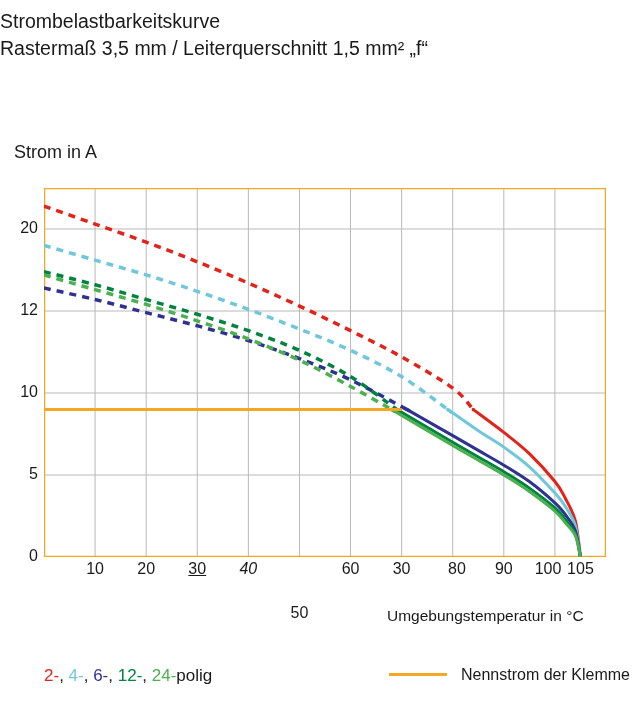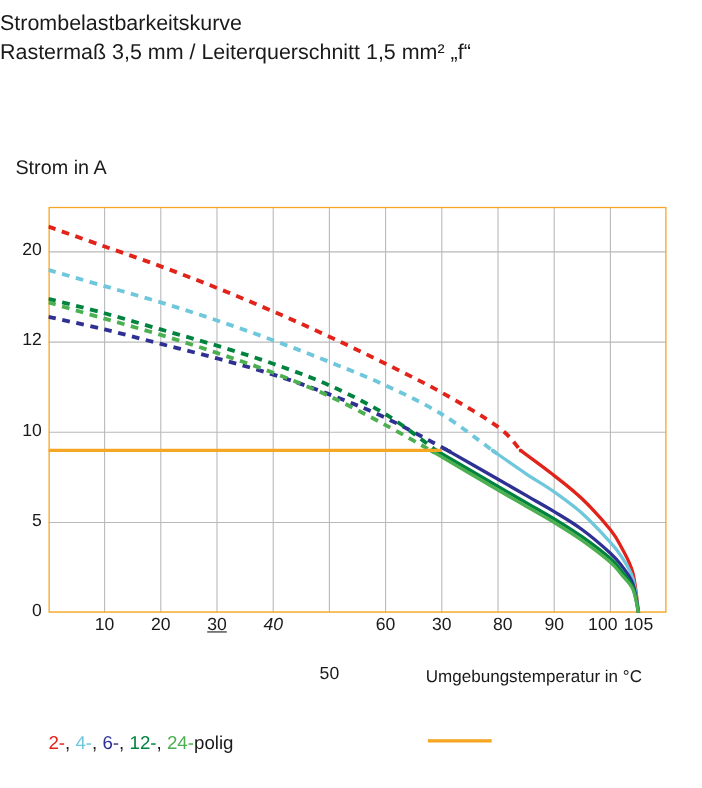--- a/index.html
+++ b/index.html
@@ -171,15 +171,15 @@
       <path d="M 352.53 221.40 C 361.89 226.87, 395.10 246.27, 408.73 254.20 C 422.35 262.13, 425.76 264.04, 434.27 268.96 C 442.79 273.88, 451.30 278.53, 459.82 283.72 C 468.33 288.91, 476.85 294.11, 485.36 300.12 C 493.88 306.13, 504.95 314.61, 510.91 319.80 C 516.87 324.99, 517.72 326.91, 521.13 331.28 C 524.53 335.65, 528.79 339.75, 531.35 346.04 C 533.90 352.33, 535.60 365.17, 536.45 369.00" fill="none" stroke="#00833e" stroke-width="3" stroke-linecap="round"></path>
       <path d="M 0.00 86.92 C 8.52 89.38, 34.06 96.76, 51.09 101.68 C 68.12 106.60, 85.15 111.25, 102.18 116.44 C 119.21 121.63, 136.24 127.10, 153.27 132.84 C 170.30 138.58, 187.33 144.32, 204.36 150.88 C 221.39 157.44, 238.42 164.27, 255.45 172.20 C 272.48 180.13, 291.22 190.24, 306.55 198.44 C 321.87 206.64, 340.61 217.57, 347.42 221.40 C 354.23 225.23, 347.42 221.40, 347.42 221.40" fill="none" stroke="#4caf50" stroke-width="3.5" stroke-dasharray="7 6" stroke-linecap="butt"></path>
       <path d="M 347.42 221.40 C 357.64 227.41, 394.25 249.01, 408.73 257.48 C 423.20 265.95, 425.76 267.32, 434.27 272.24 C 442.79 277.16, 451.30 281.81, 459.82 287.00 C 468.33 292.19, 476.85 297.39, 485.36 303.40 C 493.88 309.41, 504.95 317.89, 510.91 323.08 C 516.87 328.27, 517.72 330.46, 521.13 334.56 C 524.53 338.66, 528.79 341.94, 531.35 347.68 C 533.90 353.42, 535.60 365.45, 536.45 369.00" fill="none" stroke="#4caf50" stroke-width="3" stroke-linecap="round"></path>
       <line x1="0" y1="221.4" x2="357.6363636363636" y2="221.4" stroke="#f5a623" stroke-width="3" stroke-linecap="butt"></line>
     </svg>
 </div>
 
 <div class="legend">
   <div class="legend-curves" id="legend-curves"><span style="color: rgb(226, 35, 26);">2-</span><span style="color: rgb(26, 26, 26);">, </span><span style="color: rgb(111, 199, 220);">4-</span><span style="color: rgb(26, 26, 26);">, </span><span style="color: rgb(46, 49, 146);">6-</span><span style="color: rgb(26, 26, 26);">, </span><span style="color: rgb(0, 131, 62);">12-</span><span style="color: rgb(26, 26, 26);">, </span><span style="color: rgb(76, 175, 80);">24-</span><span style="color: rgb(26, 26, 26);">polig</span></div>
   <div class="legend-right">
-    <span class="legend-swatch"></span>
+    <span class="legend-swatch"></span><span>Nennstrom der Klemme</span>
   </div>
 </div>
 
 </body></html>

